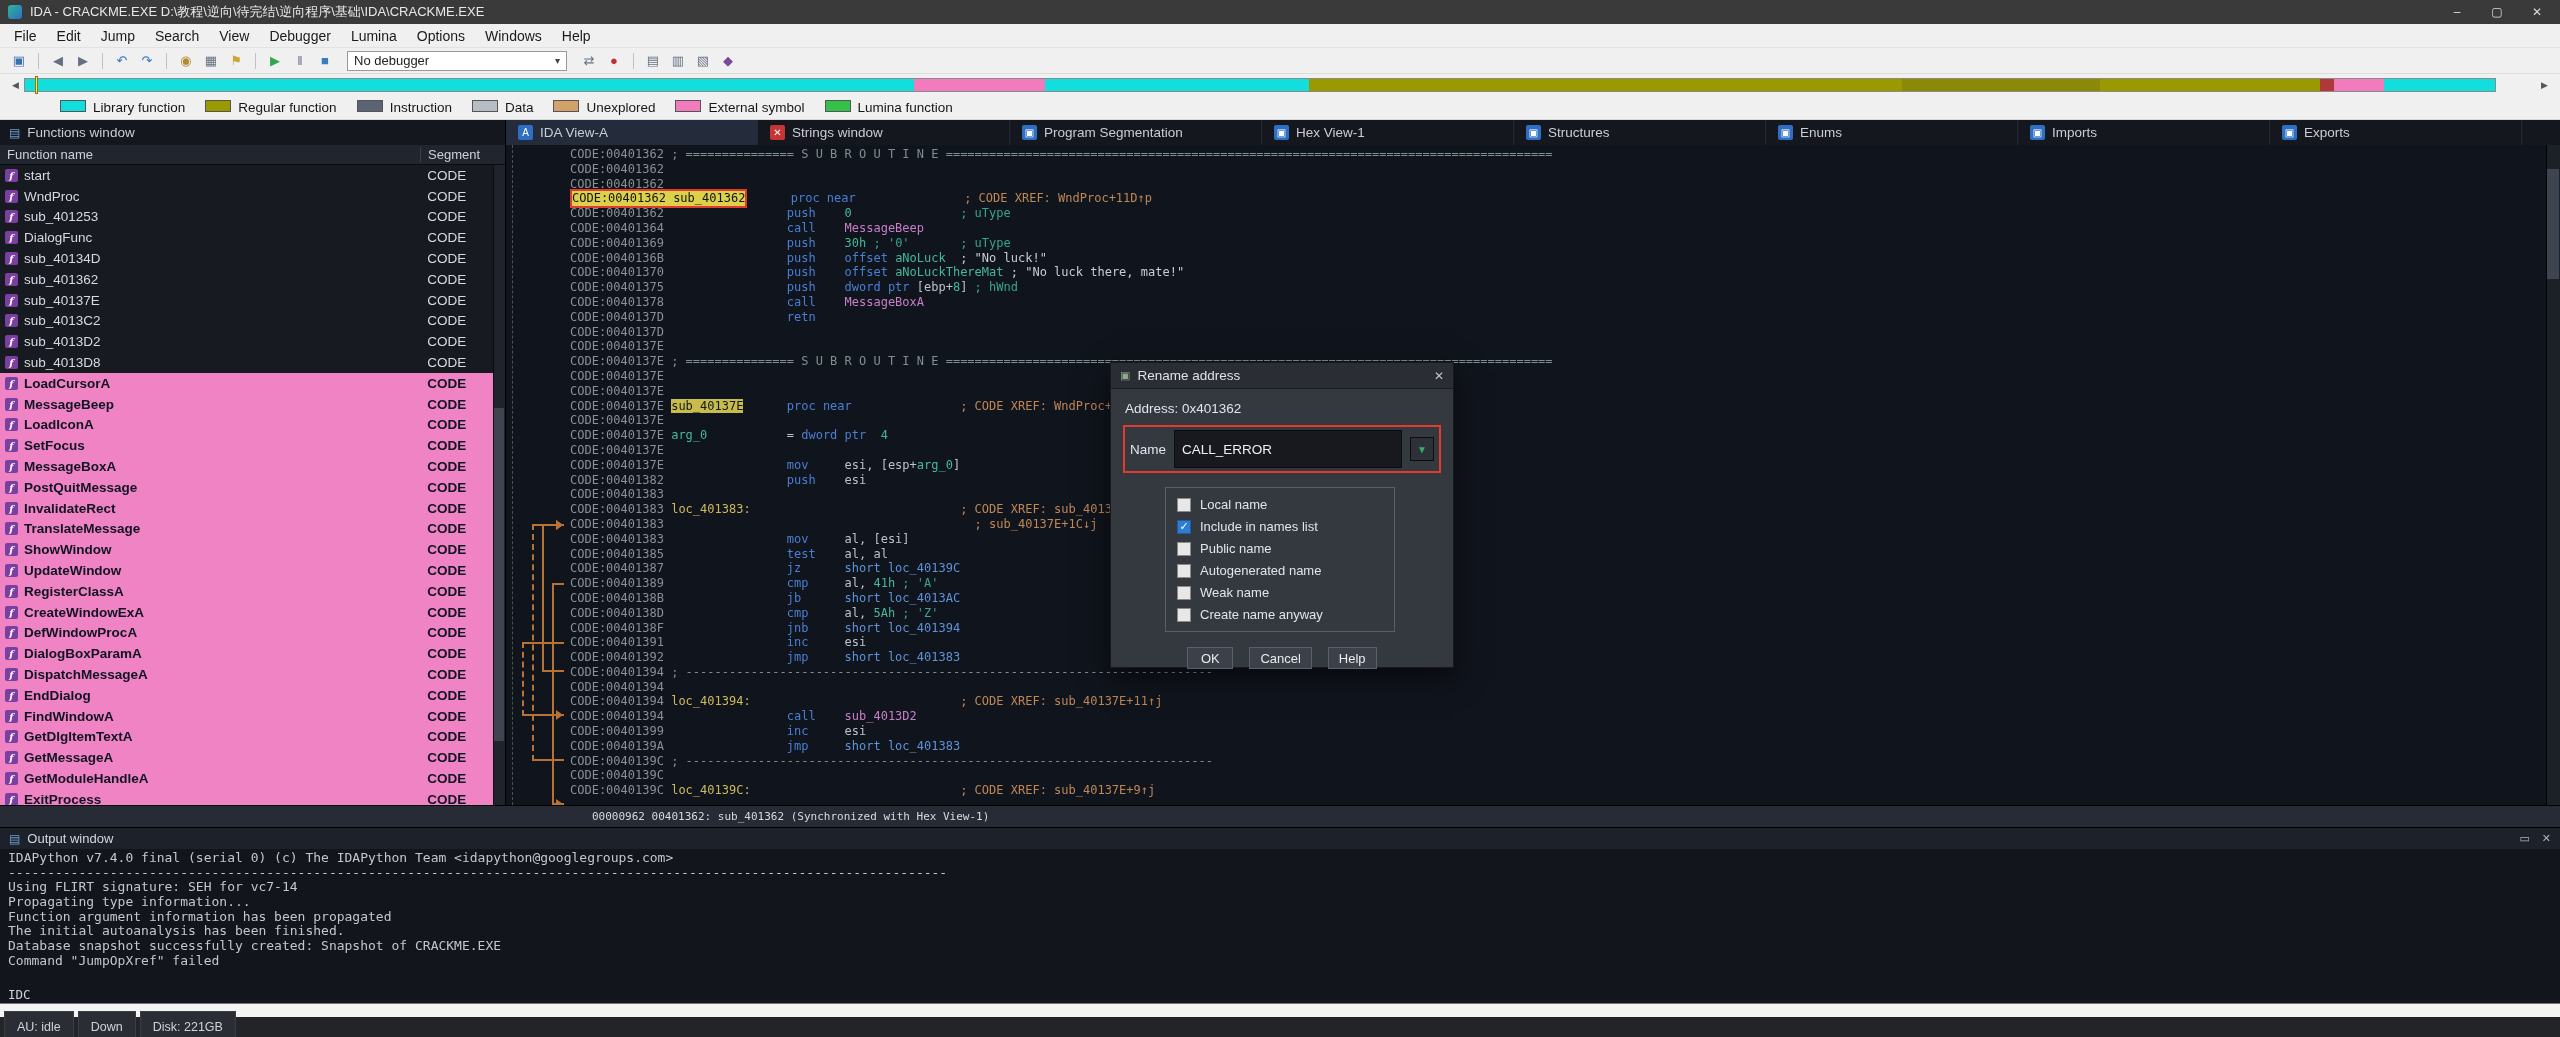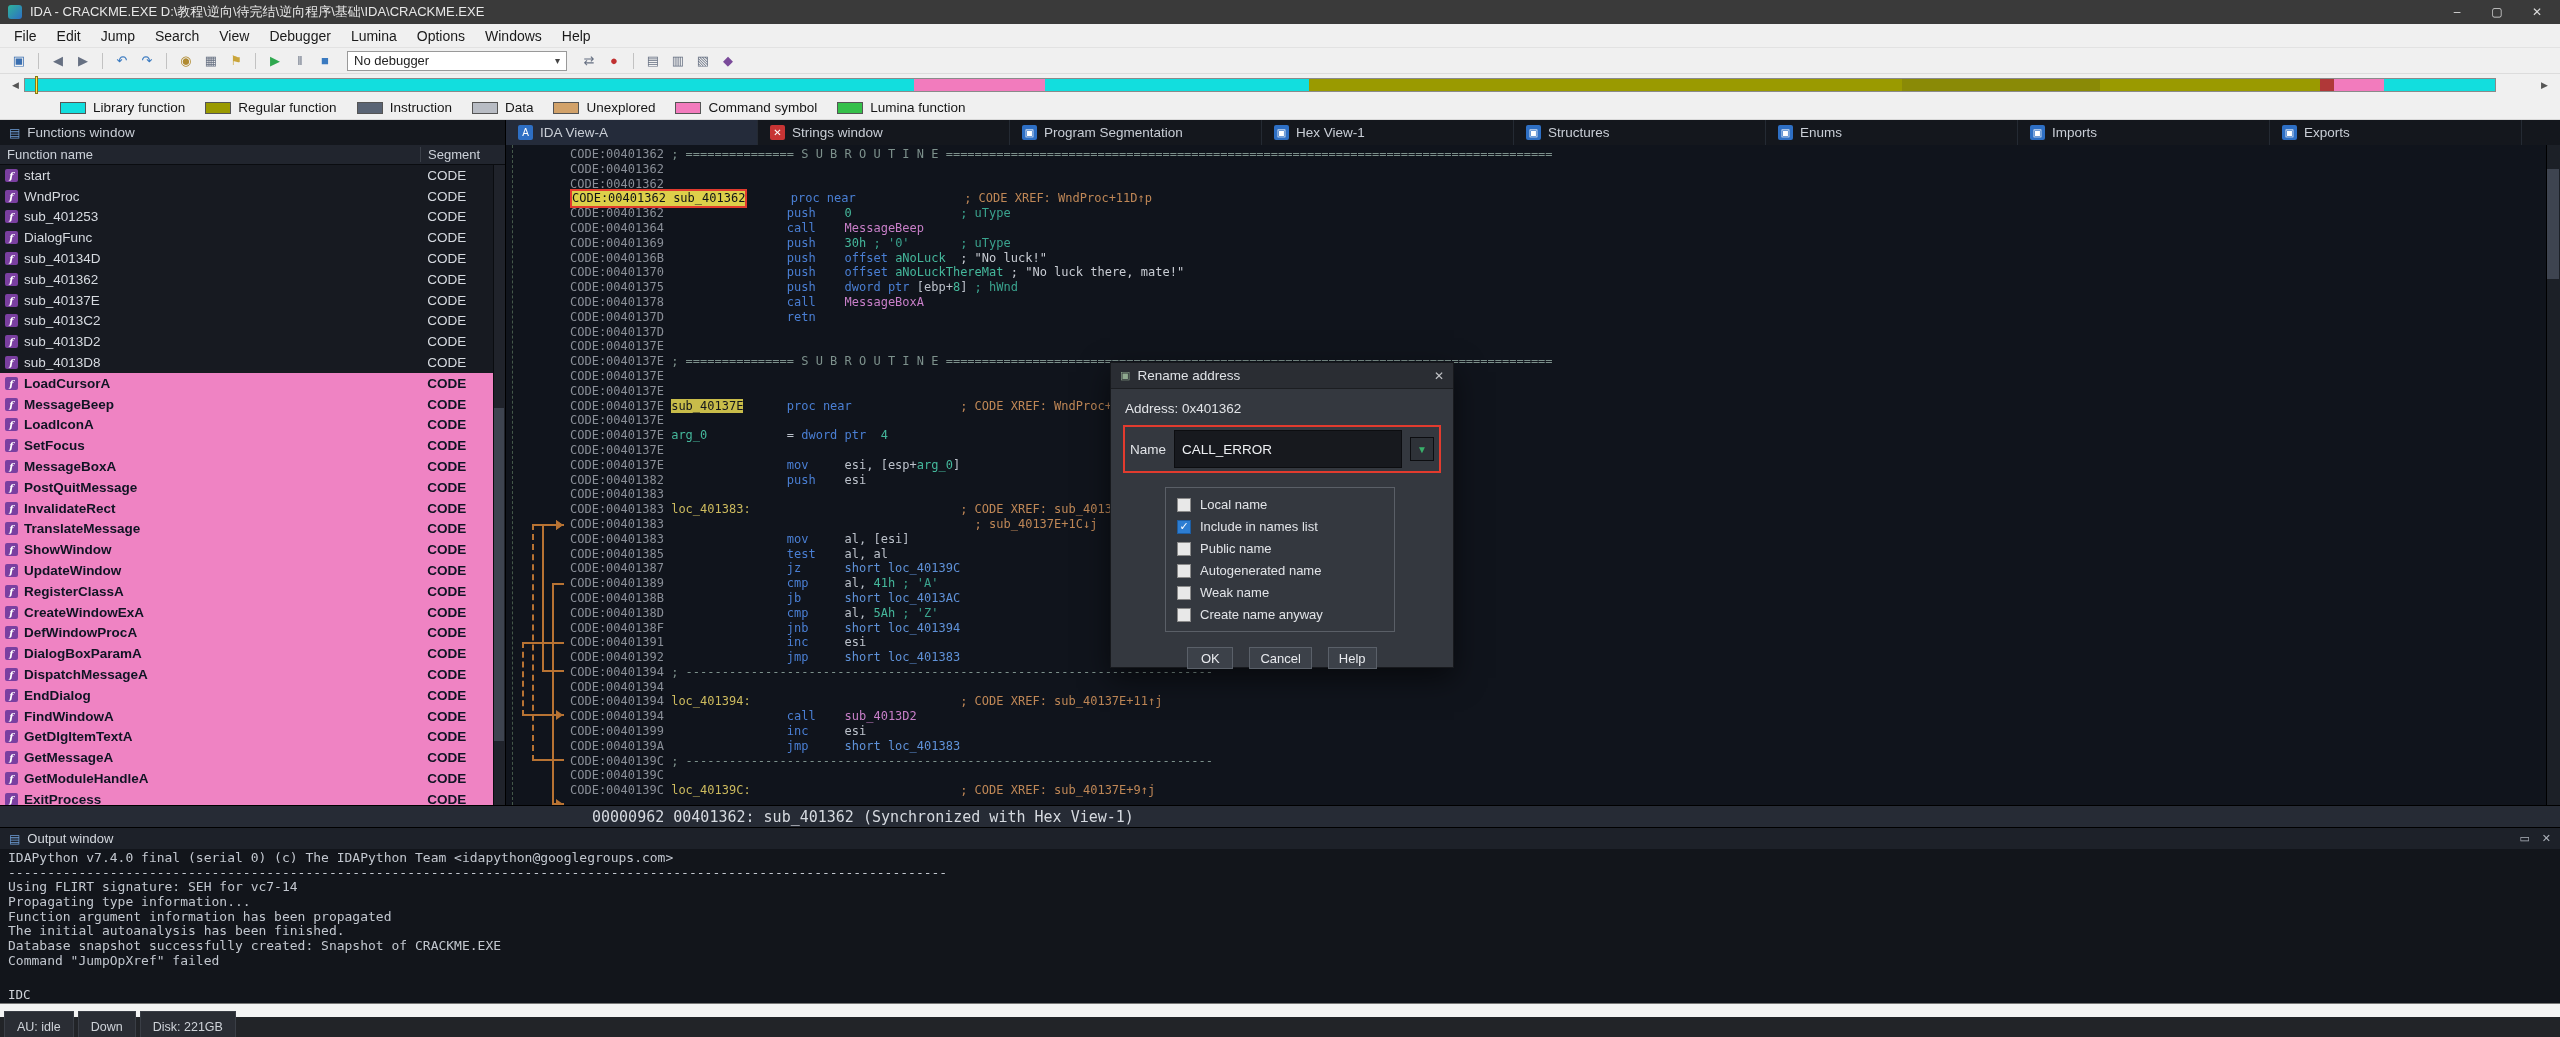--- a/index.html
+++ b/index.html
@@ -20,21 +20,21 @@
 .combo{width:220px;height:20px;background:#fff;border:1px solid #999;display:flex;align-items:center;font-size:13px;color:#222;padding:0 6px;margin:0 8px}
 .combo-arrow{margin-left:auto;font-size:10px;color:#444}
 
 .navrow{height:22px;background:#f0f0f0;display:flex;align-items:center;padding:0 12px;gap:5px;flex:none}
 .navarrow{font-size:9px;color:#555}
 .navband{position:relative;height:14px;flex:1;display:flex;border:1px solid #8a8a8a;background:#ddd;margin-right:40px}
 .nseg{height:100%}
 .nmarker{position:absolute;left:0.4%;top:-3px;bottom:-3px;width:3px;background:#ffe84a;border:1px solid #8a7a10}
 
 .legend{height:24px;background:#f0f0f0;display:flex;align-items:center;gap:20px;padding-left:60px;font-size:13.5px;color:#161616;border-bottom:1px solid #d8d8d8;flex:none}
-.litem{display:flex;align-items:center;gap:7px}
+.litem{display:flex;gap:7px}
 .lswatch{width:26px;height:12px;border:1px solid #555;display:inline-block}
 
 .tabstrip{height:25px;background:#14171d;display:flex;align-items:stretch;color:#c9ced6;font-size:13.5px;flex:none}
 .fw-title{width:506px;display:flex;align-items:center;gap:7px;padding:0 9px;border-right:1px solid #000;flex:none}
 .fw-ic{color:#6f9fd8;font-size:12px}
 .tabs{display:flex;flex:1}
 .tab{display:flex;align-items:center;gap:7px;padding:0 12px;flex:1;max-width:252px;border-right:1px solid #242a33}
 .tab.active{background:#242b3a}
 .tab-ic{width:15px;height:15px;border-radius:2px;display:flex;align-items:center;justify-content:center;font-size:10px;color:#fff;flex:none}
 
@@ -75,21 +75,21 @@
 .sg-c{color:#3aa38e}
 .sg-s{color:#c9cdd4}
 .sg-x{color:#bf8756}
 .sg-lb{color:#cdbb5e}
 .sg-t{color:#5f92d9}
 .sg-hl{background:#c8bc4a;color:#14161c}
 .sg-box{display:inline-block;vertical-align:top;height:18.8px;margin:-2px 0;border:2px solid #e23b2e;background:#ddd04a;color:#101216;line-height:14.8px}
 .dscroll{width:14px;background:#1c2027;border-left:1px solid #000;position:relative;flex:none}
 .dthumb{position:absolute;top:24px;right:1px;width:12px;height:110px;background:#3e4450}
 
-.dstatus{height:22px;background:#262b35;color:#d6dae0;font-family:"DejaVu Sans Mono",monospace;font-size:15px;display:flex;align-items:center;padding-left:592px;border-top:1px solid #000;flex:none}
+.dstatus{height:22px;background:#262b35;color:#d6dae0;font-family:"DejaVu Sans Mono",monospace;font-size:11px;display:flex;align-items:center;padding-left:592px;border-top:1px solid #000;flex:none}
 
 .outtitle{height:22px;background:#1d2129;display:flex;align-items:center;color:#d5d9df;font-size:13px;padding:0 9px;gap:7px;border-top:1px solid #000;flex:none}
 .ot-btns{margin-left:auto;display:flex;gap:12px;color:#aeb3bb;font-size:11px}
 .outbody{height:136px;background:#12151b;color:#c2c7cf;font-family:"DejaVu Sans Mono",monospace;font-size:13px;line-height:14.7px;padding:2px 8px;overflow:hidden;flex:none}
 .oline{white-space:pre;height:14.7px}
 .idcrow{height:18px;background:#12151b;color:#cfd3d9;font-family:"DejaVu Sans Mono",monospace;font-size:12.5px;padding:0 8px;display:flex;align-items:center;flex:none}
 .cliinput{height:14px;width:100%;border:none;border-top:1px solid #777;background:#f4f4f4;font-family:"DejaVu Sans Mono",monospace;font-size:11px;flex:none}
 
 .statusbar{height:20px;background:#222428;color:#cfd3d9;display:flex;align-items:center;font-size:12.5px;gap:4px;padding:0 4px;flex:none}
 .sb-seg{padding:8px 12px;border:1px solid #3a3e46;background:#2a2d34}
@@ -200,21 +200,21 @@
       <div class="litem">
         <span class="lswatch" style="background: rgb(184, 188, 196);"></span>
         <span>Data</span>
       </div>
       <div class="litem">
         <span class="lswatch" style="background: rgb(210, 162, 106);"></span>
         <span>Unexplored</span>
       </div>
       <div class="litem">
         <span class="lswatch" style="background: rgb(242, 123, 189);"></span>
-        <span>Command symbol</span>
+        <span>External symbol</span>
       </div>
       <div class="litem">
         <span class="lswatch" style="background: rgb(53, 192, 74);"></span>
         <span>Lumina function</span>
       </div>
     </div>
 
   <div class="tabstrip">
     <div class="fw-title">
       <span class="fw-ic">▤</span>

